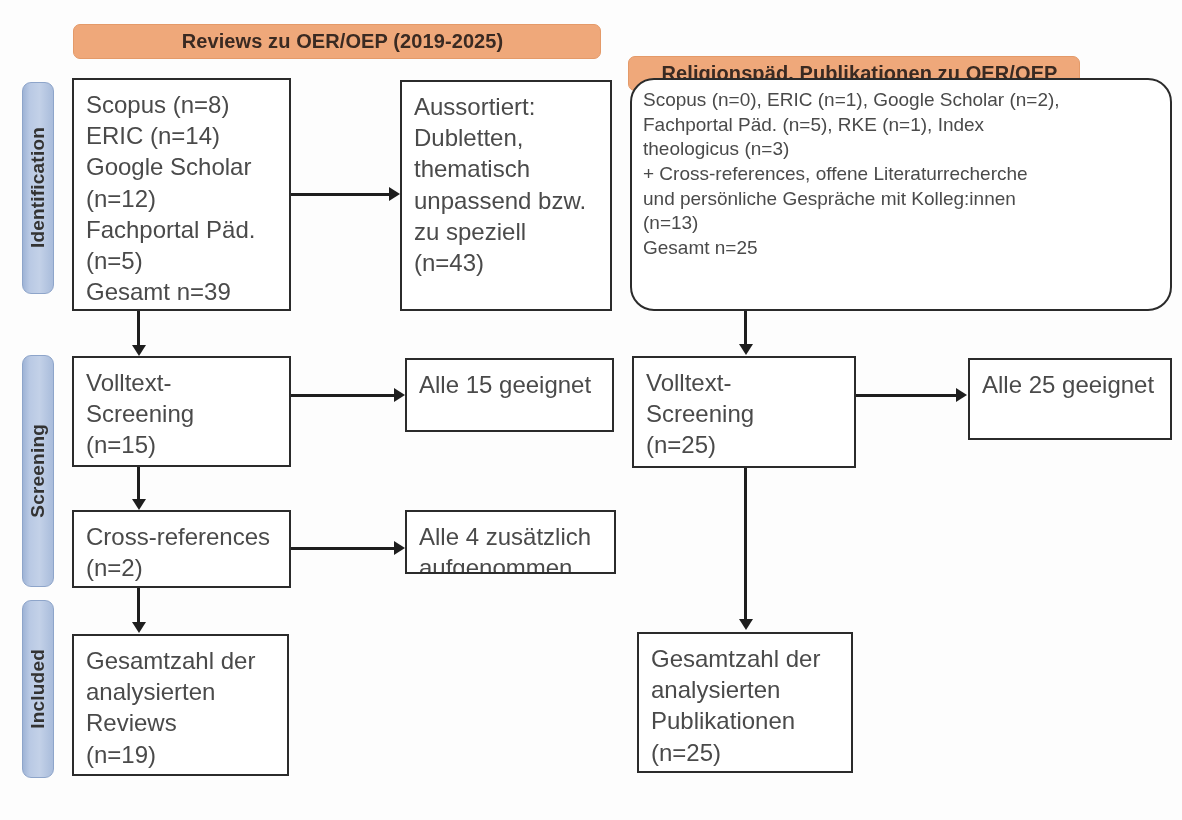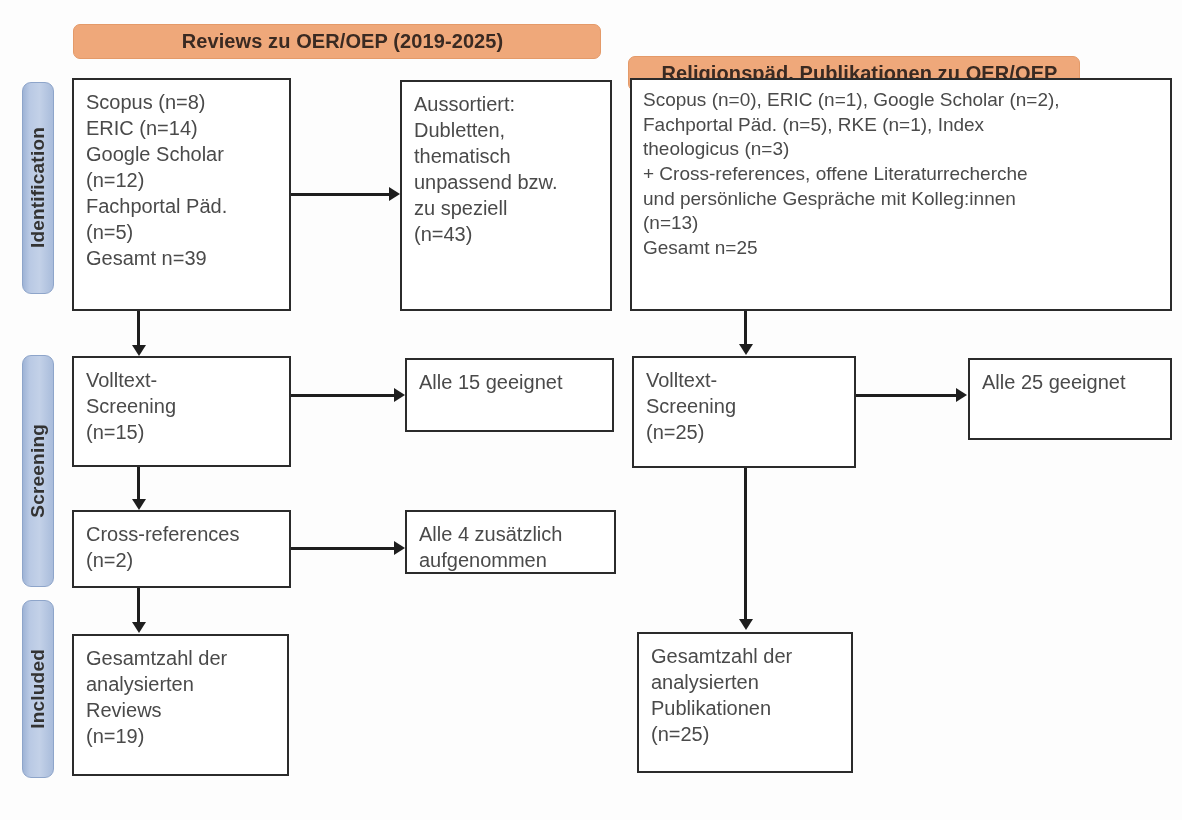--- a/index.html
+++ b/index.html
@@ -47,26 +47,26 @@
   }
 
   
   .fbox{
     position:absolute;
     background:#ffffff;
     border:2.5px solid #2b2b2b;
     box-sizing:border-box;
     padding:9px 10px 6px 12px;
     color:#4a4a4a;
-    font-size:20px;
+    font-size:24px;
     line-height:1.30;
     white-space:pre-line;
     overflow:hidden;
   }
-  .fbox.dense{font-size:19px;line-height:1.30;padding:8px 10px 6px 11px;}
+  .fbox.dense{font-size:19px;line-height:1.30;padding:8px 10px 6px 11px;border-radius:24px;}
 
   
   .vline,.hline{position:absolute;background:#1e1e1e;}
   .vline{width:3px;}
   .hline{height:3px;}
   .arrow-down{
     position:absolute;width:0;height:0;
     border-left:7px solid transparent;
     border-right:7px solid transparent;
     border-top:11px solid #1e1e1e;

